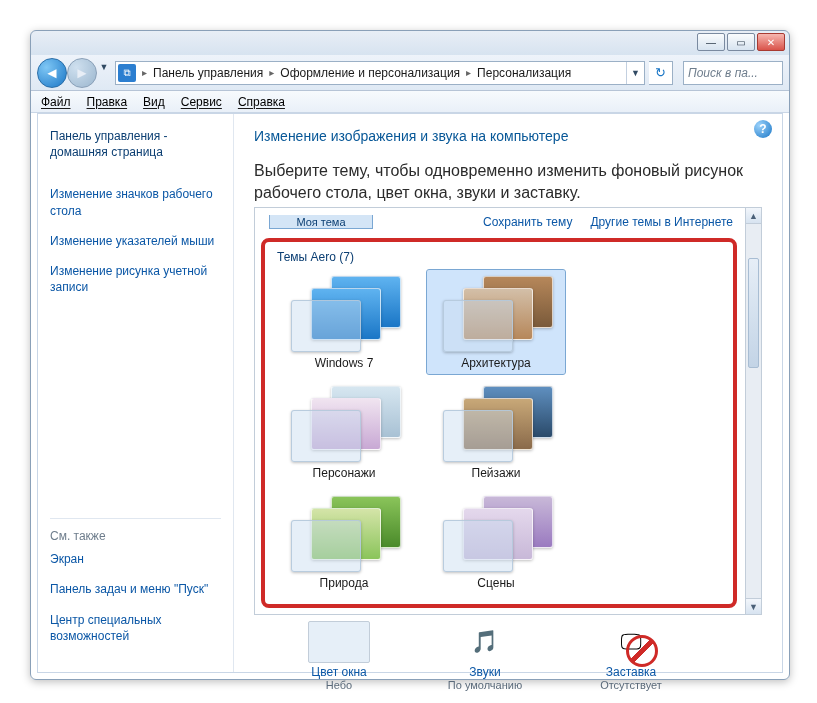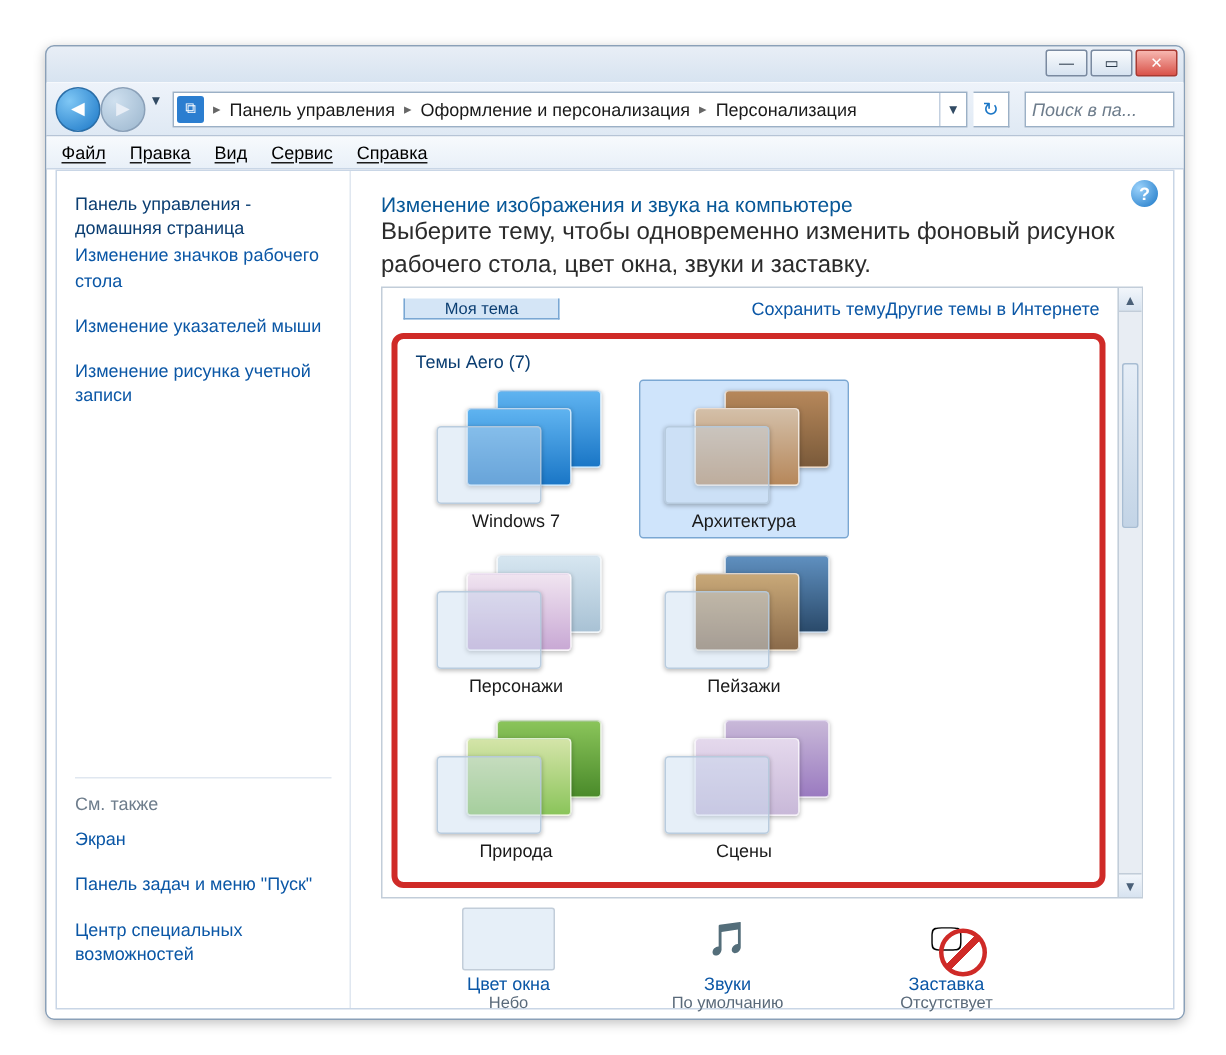--- a/index.html
+++ b/index.html
@@ -29,39 +29,39 @@
 .address .dd2 { width: 18px; border-left: 1px solid #c3d0e0; display: flex; align-items: center; justify-content: center; font-size: 9px; color: #314a63; height: 100%; }
 .refresh { width: 24px; height: 24px; border: 1px solid #9bb0c6; border-left: none; background: #fff; display: flex; align-items: center; justify-content: center; color: #1a76c6; font-size: 13px; }
 .searchbox { width: 100px; height: 24px; border: 1px solid #9bb0c6; margin-left: 6px; background: #fff; font-size: 12px; font-style: italic; color: #6e7d8c; padding: 0 4px; display: flex; align-items: center; }
 
 .menubar { height: 22px; background: linear-gradient(#f7fafd,#e9f0f8); border-bottom: 1px solid #c9d6e6; display: flex; align-items: center; padding: 0 10px; gap: 16px; font-size: 12px; }
 .menubar span { text-decoration: underline; text-decoration-color: #1a1a1a; text-underline-offset: 2px; cursor: default; }
 
 .body { position: absolute; top: 82px; bottom: 6px; left: 6px; right: 6px; display: flex; background: #fff; border: 1px solid #c9d6e6; }
 
 .sidebar { width: 196px; background: #fff; border-right: 1px solid #e0e7f0; padding: 14px 12px; font-size: 12px; display: flex; flex-direction: column; }
-.sidebar .home { color: #0b3e72; margin-bottom: 2px; line-height: 1.35; }
+.sidebar .home { color: #0b3e72; margin-bottom: 26px; line-height: 1.35; }
 .sidebar .link { color: #0b57a6; margin-bottom: 14px; line-height: 1.35; cursor: pointer; }
 .sidebar .spacer { flex: 1; }
 .sidebar .see { color: #6e7d8c; border-top: 1px solid #e0e7f0; padding-top: 10px; margin-bottom: 8px; margin-top: 26px; }
 
 .main { flex: 1; position: relative; padding: 14px 20px 10px 20px; }
 .help { position: absolute; right: 10px; top: 6px; width: 18px; height: 18px; border-radius: 50%; background: radial-gradient(circle at 30% 30%, #9bd2fb, #1a76c6); color: #fff; display: flex; align-items: center; justify-content: center; font-size: 12px; font-weight: bold; }
-.main h1 { font-size: 14px; font-weight: normal; color: #075797; margin-bottom: 0; }
+.main h1 { font-size: 14px; font-weight: normal; color: #075797; margin-bottom: 16px; }
 .main p.desc { font-size: 16px; color: #2b2b2b; margin-bottom: 4px; line-height: 1.35; }
 
 .scrollwrap { border: 1px solid #c2cdd9; position: relative; margin-top: 2px; }
 .scrollbar { position: absolute; right: 0; top: 0; bottom: 0; width: 16px; background: #e8edf3; border-left: 1px solid #c2cdd9; }
 .scrollbar .arr { height: 16px; display: flex; align-items: center; justify-content: center; font-size: 9px; color: #4a6078; background: linear-gradient(#f2f6fb,#d7e3f0); border-bottom: 1px solid #c2cdd9; }
 .scrollbar .arr.bot { position: absolute; bottom: 0; width: 100%; border-top: 1px solid #c2cdd9; border-bottom: none; }
 .scrollbar .thumb { position: absolute; left: 2px; right: 2px; top: 50px; height: 110px; background: linear-gradient(#e6eef7,#c3d4e6); border: 1px solid #a8bdd3; border-radius: 2px; }
 
 .topslice { height: 28px; display: flex; align-items: center; justify-content: space-between; padding: 0 28px 0 14px; font-size: 12px; }
 .mytheme-tab { width: 104px; height: 14px; border: 1px solid #7aa7d3; border-top: none; background: #d4e5f6; display: flex; align-items: center; justify-content: center; color: #0b3e72; font-size: 11px; }
-.topslice .links { display: flex; }
+.topslice .links { display: flex; gap: 18px; }
 .topslice .links span { color: #0b57a6; cursor: pointer; }
 
 .redbox { border: 4px solid #cf2a27; border-radius: 8px; padding: 6px 20px 10px 10px; margin: 2px 24px 6px 6px; }
 .section-title { font-size: 12px; color: #0b3e72; margin: 2px 0 6px 2px; }
 .grid { display: flex; flex-wrap: wrap; gap: 6px 14px; }
 .theme { width: 138px; display: flex; flex-direction: column; align-items: center; cursor: pointer; padding: 4px; border-radius: 2px; justify-content: flex-end; }
 .theme.selected { background: #cfe4fb; outline: 1px solid #7aa7d3; }
 .theme .thumb3 { width: 118px; height: 78px; position: relative; }
 .pane { position: absolute; width: 70px; height: 52px; border: 1px solid rgba(255,255,255,.7); border-radius: 3px; box-shadow: 0 1px 3px rgba(0,0,0,.25); }
 .p1 { background: linear-gradient(#6fb4ea,#2f7bc2); left: 46px; top: 2px; }

